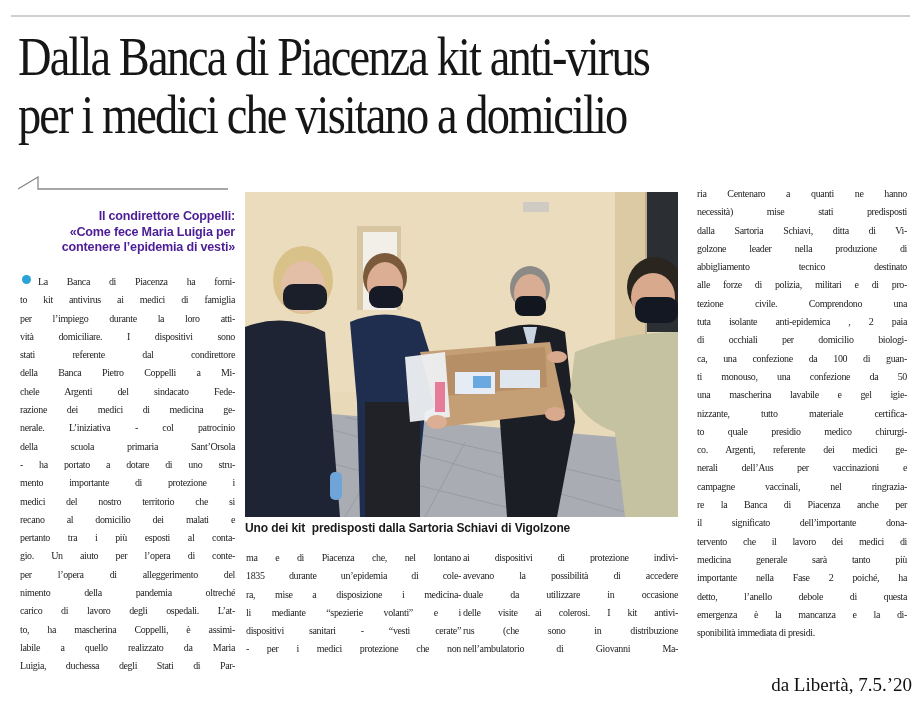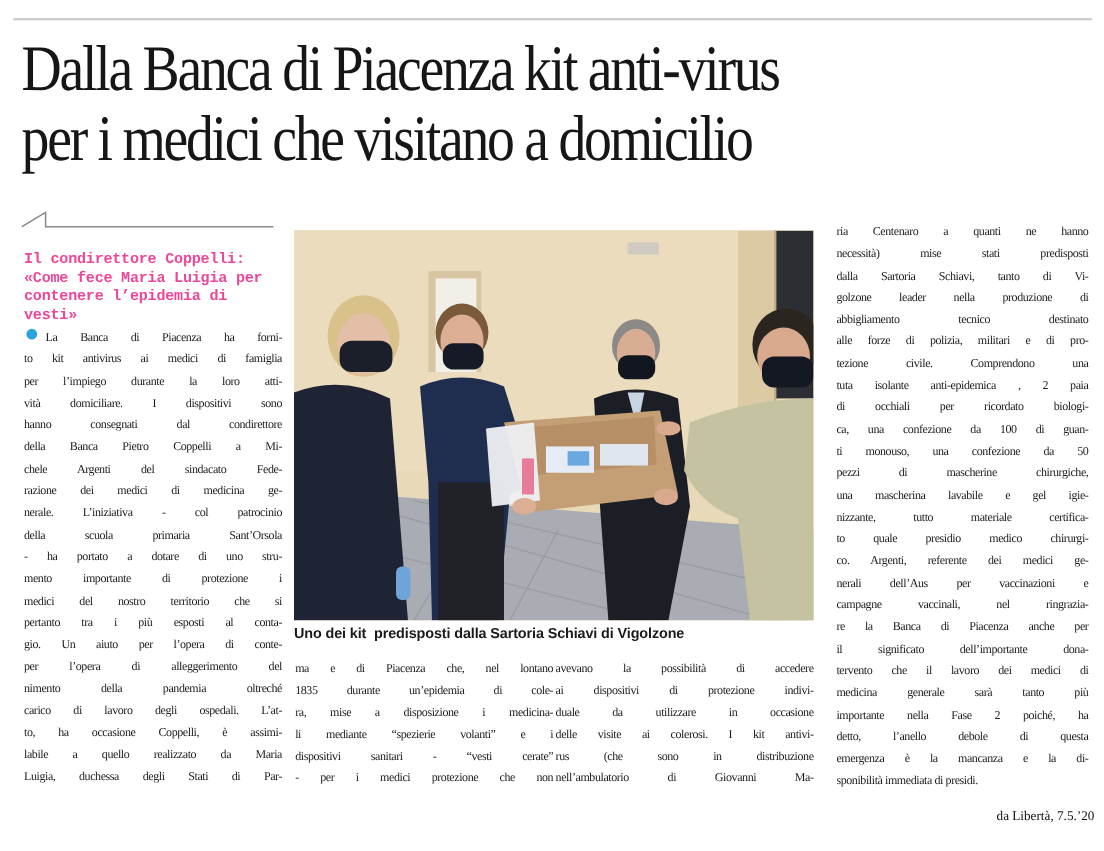--- a/index.html
+++ b/index.html
@@ -14,23 +14,24 @@
     font-size: 54px; line-height: 58px; letter-spacing: -2.2px;
     transform: scaleX(0.86); transform-origin: left top;
     color: #161616; white-space: nowrap; font-weight: normal;
   }
   .headline div { height: 58px; }
 
   .kicker-rule { position: absolute; left: 18px; top: 176px; width: 210px; height: 14px; }
 
   .subhead {
     position: absolute; left: 20px; top: 209px; width: 215px;
-    font-family: Liberation Mono, monospace;
-    font-weight: bold; font-size: 12.6px; line-height: 15.5px; color: #ec4899;
+    font-family: Liberation Sans, sans-serif;
+    font-weight: bold; font-size: 12.6px; line-height: 15.5px; color: #4c1d95;
     letter-spacing: -0.2px;
+    text-align: right;
   }
 
   .col {
     position: absolute; font-size: 10px; line-height: 18.3px; color: #1d1d1d;
     letter-spacing: -0.35px; text-align: justify;
   }
   .col .ln { display: block; white-space: nowrap; text-align: justify; text-align-last: justify; height: 18.3px; overflow: visible; }
   .col .ln.last { text-align-last: left; }
 
   .col1 { left: 20px; top: 273px; width: 215px; }
@@ -48,21 +49,21 @@
 
   .caption {
     position: absolute; left: 245px; top: 520px; width: 440px;
     font-family: "Liberation Sans", "DejaVu Sans", sans-serif;
     font-weight: bold; font-size: 12px; line-height: 16px; color: #1a1a1a; letter-spacing: -0.1px;
     white-space: pre;
   }
 
   .source {
     position: absolute; left: 762px; top: 674px; width: 150px; text-align: right;
-    font-family: "Liberation Serif", "DejaVu Serif", serif; font-size: 11px; color: #111;
+    font-family: "Liberation Serif", "DejaVu Serif", serif; font-size: 19px; color: #111;
   }
 </style>
 </head>
 <body>
 
 <div class="top-rule"></div>
 
 <h1 class="headline">
   <div>Dalla Banca di Piacenza kit anti-virus</div>
   <div>per i medici che visitano a domicilio</div>
@@ -76,35 +77,36 @@
   <div>Il condirettore Coppelli:</div>
   <div>«Come fece Maria Luigia per</div>
   <div>contenere l’epidemia di vesti»</div>
 </div>
 
 <div class="col col1">
   <span class="ln"><span class="bullet"></span><span>La Banca di Piacenza ha forni-</span></span>
   <span class="ln">to kit antivirus ai medici di famiglia</span>
   <span class="ln">per l’impiego durante la loro atti-</span>
   <span class="ln">vità domiciliare. I dispositivi sono</span>
-  <span class="ln">hanno consegnati dal condirettore</span>
+  <span class="ln">stati referente dal condirettore</span>
   <span class="ln">della Banca Pietro Coppelli a Mi-</span>
   <span class="ln">chele Argenti del sindacato Fede-</span>
   <span class="ln">razione dei medici di medicina ge-</span>
   <span class="ln">nerale. L’iniziativa - col patrocinio</span>
   <span class="ln">della scuola primaria Sant’Orsola</span>
   <span class="ln">- ha portato a dotare di uno stru-</span>
   <span class="ln">mento importante di protezione i</span>
   <span class="ln">medici del nostro territorio che si</span>
+  <span class="ln">recano al domicilio dei malati e</span>
   <span class="ln">pertanto tra i più esposti al conta-</span>
   <span class="ln">gio. Un aiuto per l’opera di conte-</span>
   <span class="ln">per l’opera di alleggerimento del</span>
   <span class="ln">nimento della pandemia oltreché</span>
   <span class="ln">carico di lavoro degli ospedali. L’at-</span>
-  <span class="ln">to, ha occasione Coppelli, è assimi-</span>
+  <span class="ln">to, ha mascherina Coppelli, è assimi-</span>
   <span class="ln">labile a quello realizzato da Maria</span>
   <span class="ln">Luigia, duchessa degli Stati di Par-</span>
 </div>
 
 <div class="photo">
   <svg viewBox="0 0 433 325" width="433" height="325">
 
     <rect x="0" y="0" width="433" height="325" fill="#e8d9b8"></rect>
     <rect x="0" y="0" width="433" height="200" fill="#eadcbc"></rect>
 
@@ -170,41 +172,40 @@
 <div class="col col2">
   <span class="ln">ma e di Piacenza che, nel lontano</span>
   <span class="ln">1835 durante un’epidemia di cole-</span>
   <span class="ln">ra, mise a disposizione i medicina-</span>
   <span class="ln">li mediante “spezierie volanti” e i</span>
   <span class="ln">dispositivi sanitari - “vesti cerate”</span>
   <span class="ln">- per i medici protezione che non</span>
 </div>
 
 <div class="col col3">
+  <span class="ln">ai dispositivi di protezione indivi-</span>
   <span class="ln">avevano la possibilità di accedere</span>
-  <span class="ln">ai dispositivi di protezione indivi-</span>
   <span class="ln">duale da utilizzare in occasione</span>
   <span class="ln">delle visite ai colerosi. I kit antivi-</span>
   <span class="ln">rus (che sono in distribuzione</span>
   <span class="ln">nell’ambulatorio di Giovanni Ma-</span>
 </div>
 
 <div class="col col4">
   <span class="ln">ria Centenaro a quanti ne hanno</span>
   <span class="ln">necessità) mise stati predisposti</span>
-  <span class="ln">dalla Sartoria Schiavi, tanto di Vi-</span>
+  <span class="ln">dalla Sartoria Schiavi, ditta di Vi-</span>
   <span class="ln">golzone leader nella produzione di</span>
   <span class="ln">abbigliamento tecnico destinato</span>
   <span class="ln">alle forze di polizia, militari e di pro-</span>
   <span class="ln">tezione civile. Comprendono una</span>
   <span class="ln">tuta isolante anti-epidemica , 2 paia</span>
-  <span class="ln">di occhiali per ricordato biologi-</span>
+  <span class="ln">di occhiali per domicilio biologi-</span>
   <span class="ln">ca, una confezione da 100 di guan-</span>
   <span class="ln">ti monouso, una confezione da 50</span>
-  <span class="ln">pezzi di mascherine chirurgiche,</span>
   <span class="ln">una mascherina lavabile e gel igie-</span>
   <span class="ln">nizzante, tutto materiale certifica-</span>
   <span class="ln">to quale presidio medico chirurgi-</span>
   <span class="ln">co. Argenti, referente dei medici ge-</span>
   <span class="ln">nerali dell’Aus per vaccinazioni e</span>
   <span class="ln">campagne vaccinali, nel ringrazia-</span>
   <span class="ln">re la Banca di Piacenza anche per</span>
   <span class="ln">il significato dell’importante dona-</span>
   <span class="ln">tervento che il lavoro dei medici di</span>
   <span class="ln">medicina generale sarà tanto più</span>

